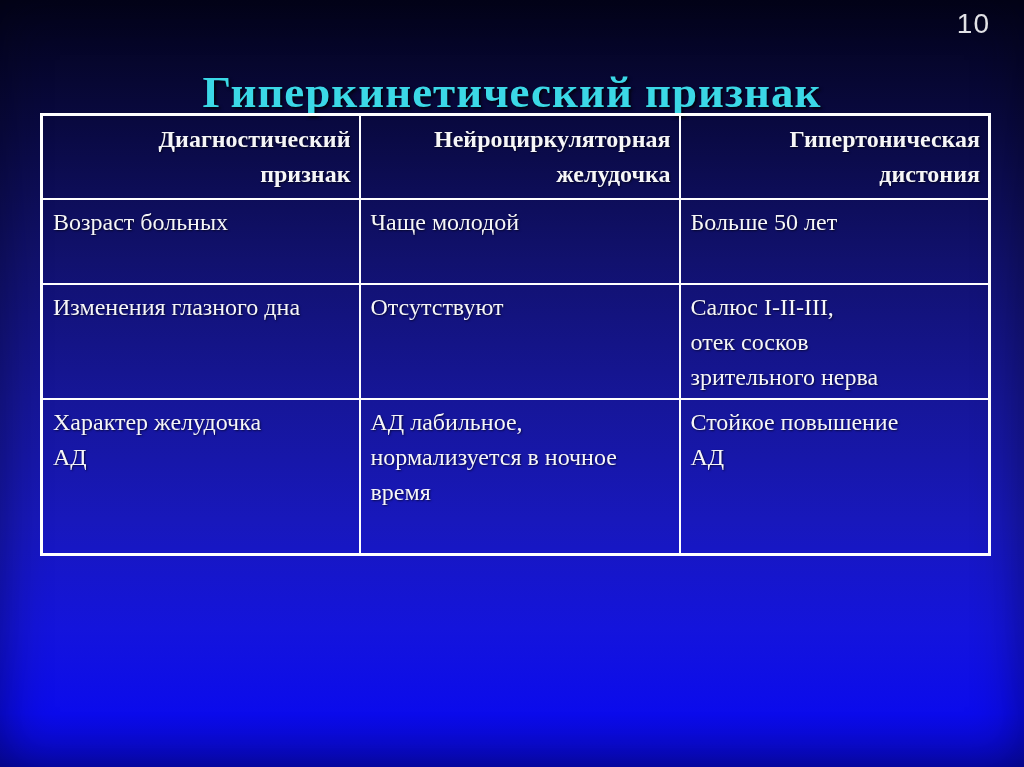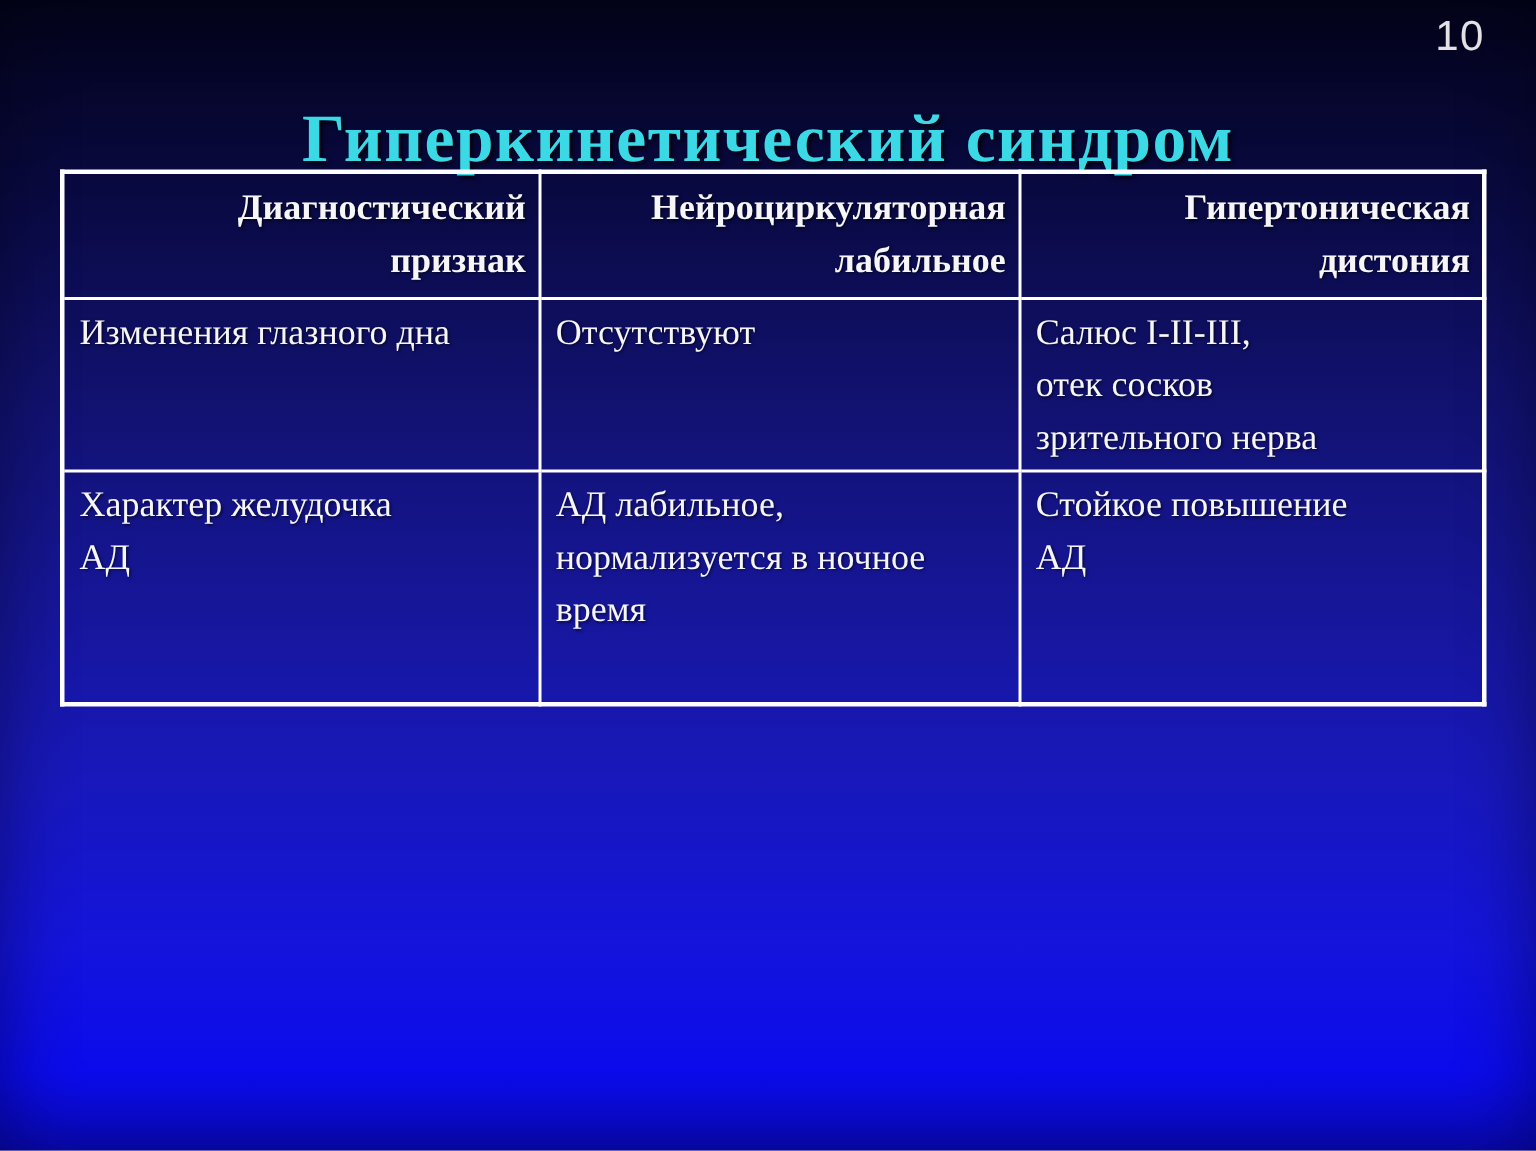--- a/index.html
+++ b/index.html
@@ -91,39 +91,44 @@
   tr.r3 { height: 100px; }
   tr.r4 { height: 155px; }
 </style>
 </head>
 <body>
 
 <div class="slide">
 
   <div class="page-number">10</div>
 
-  <h1 class="slide-title">Гиперкинетический синдром</h1>
+  <h1 class="slide-title">Гиперкинетический признак</h1>
 
   <table class="comparison">
     <colgroup>
       <col class="c1">
         <col class="c2">
         <col class="c3">
     </colgroup>
     <thead>
       <tr class="r0">
         <th>Диагностический
 признак</th>
         <th>Нейроциркуляторная
-лабильное</th>
+желудочка</th>
         <th>Гипертоническая
 дистония</th>
       </tr>
     </thead>
     <tbody>
+      <tr class="r1">
+        <td>Возраст больных</td>
+        <td>Чаще молодой</td>
+        <td>Больше 50 лет</td>
+      </tr>
       <tr class="r2">
         <td>Изменения глазного дна</td>
         <td>Отсутствуют</td>
         <td>Салюс I-II-III,
 отек сосков
 зрительного нерва</td>
       </tr>
       <tr class="r4">
         <td>Характер желудочка
 АД</td>

